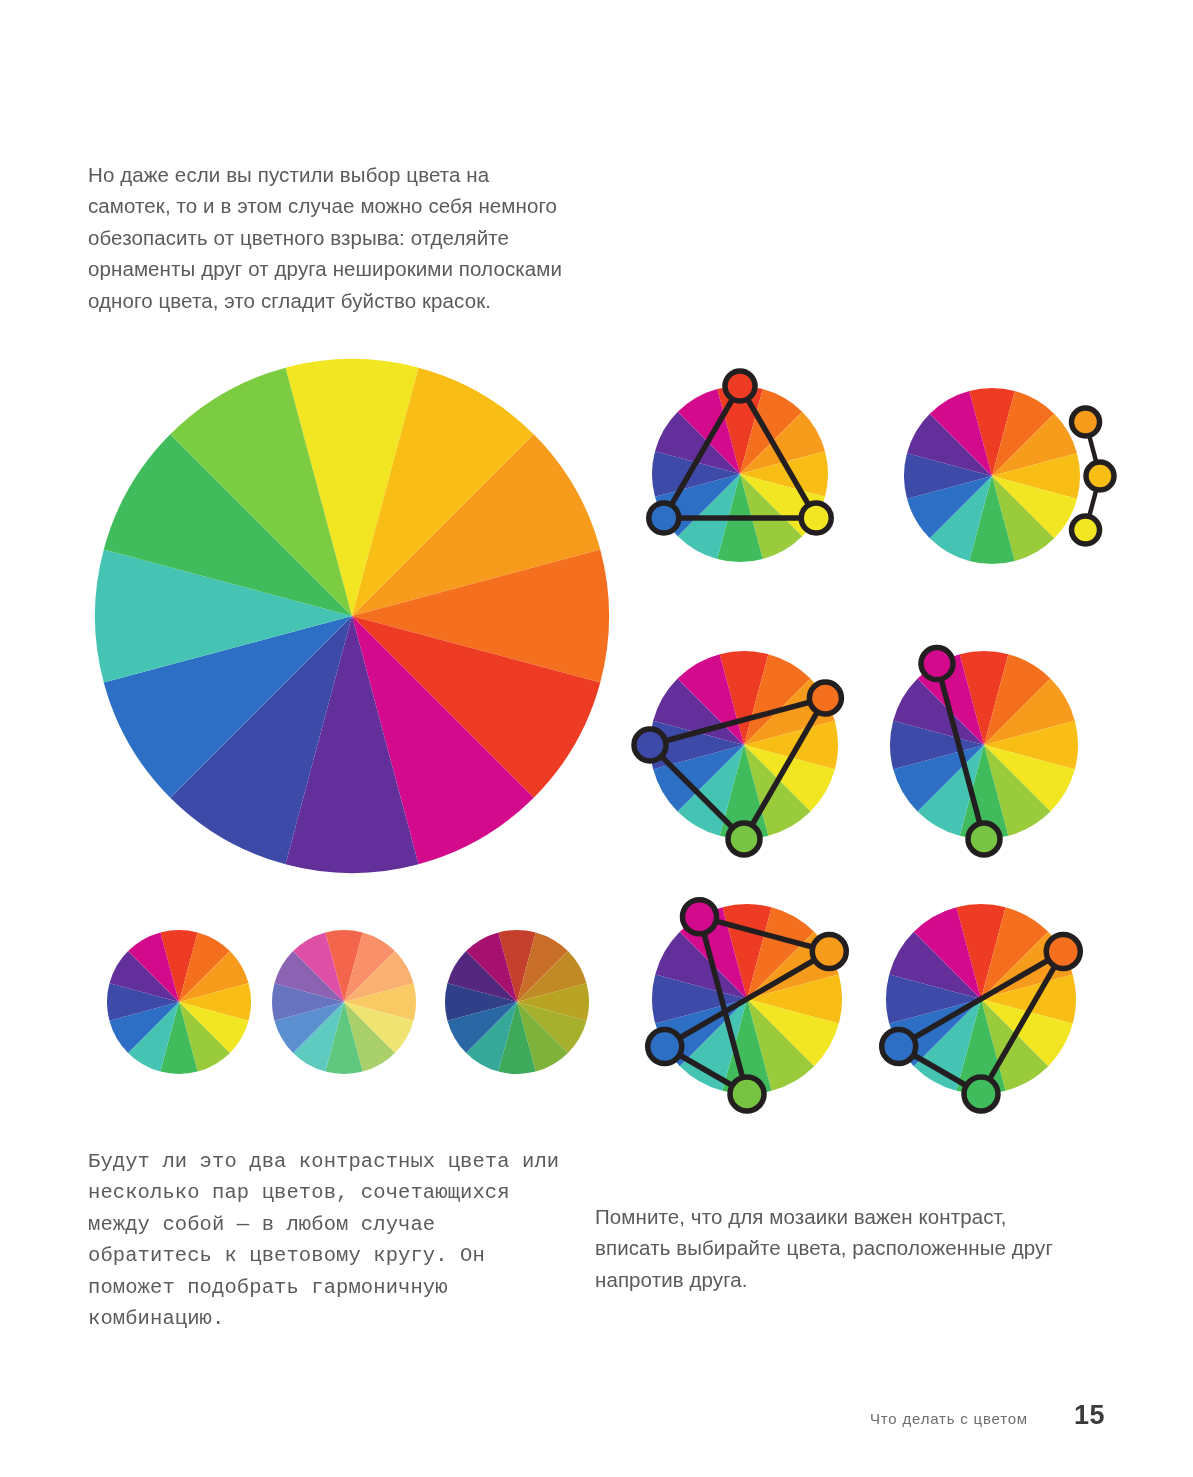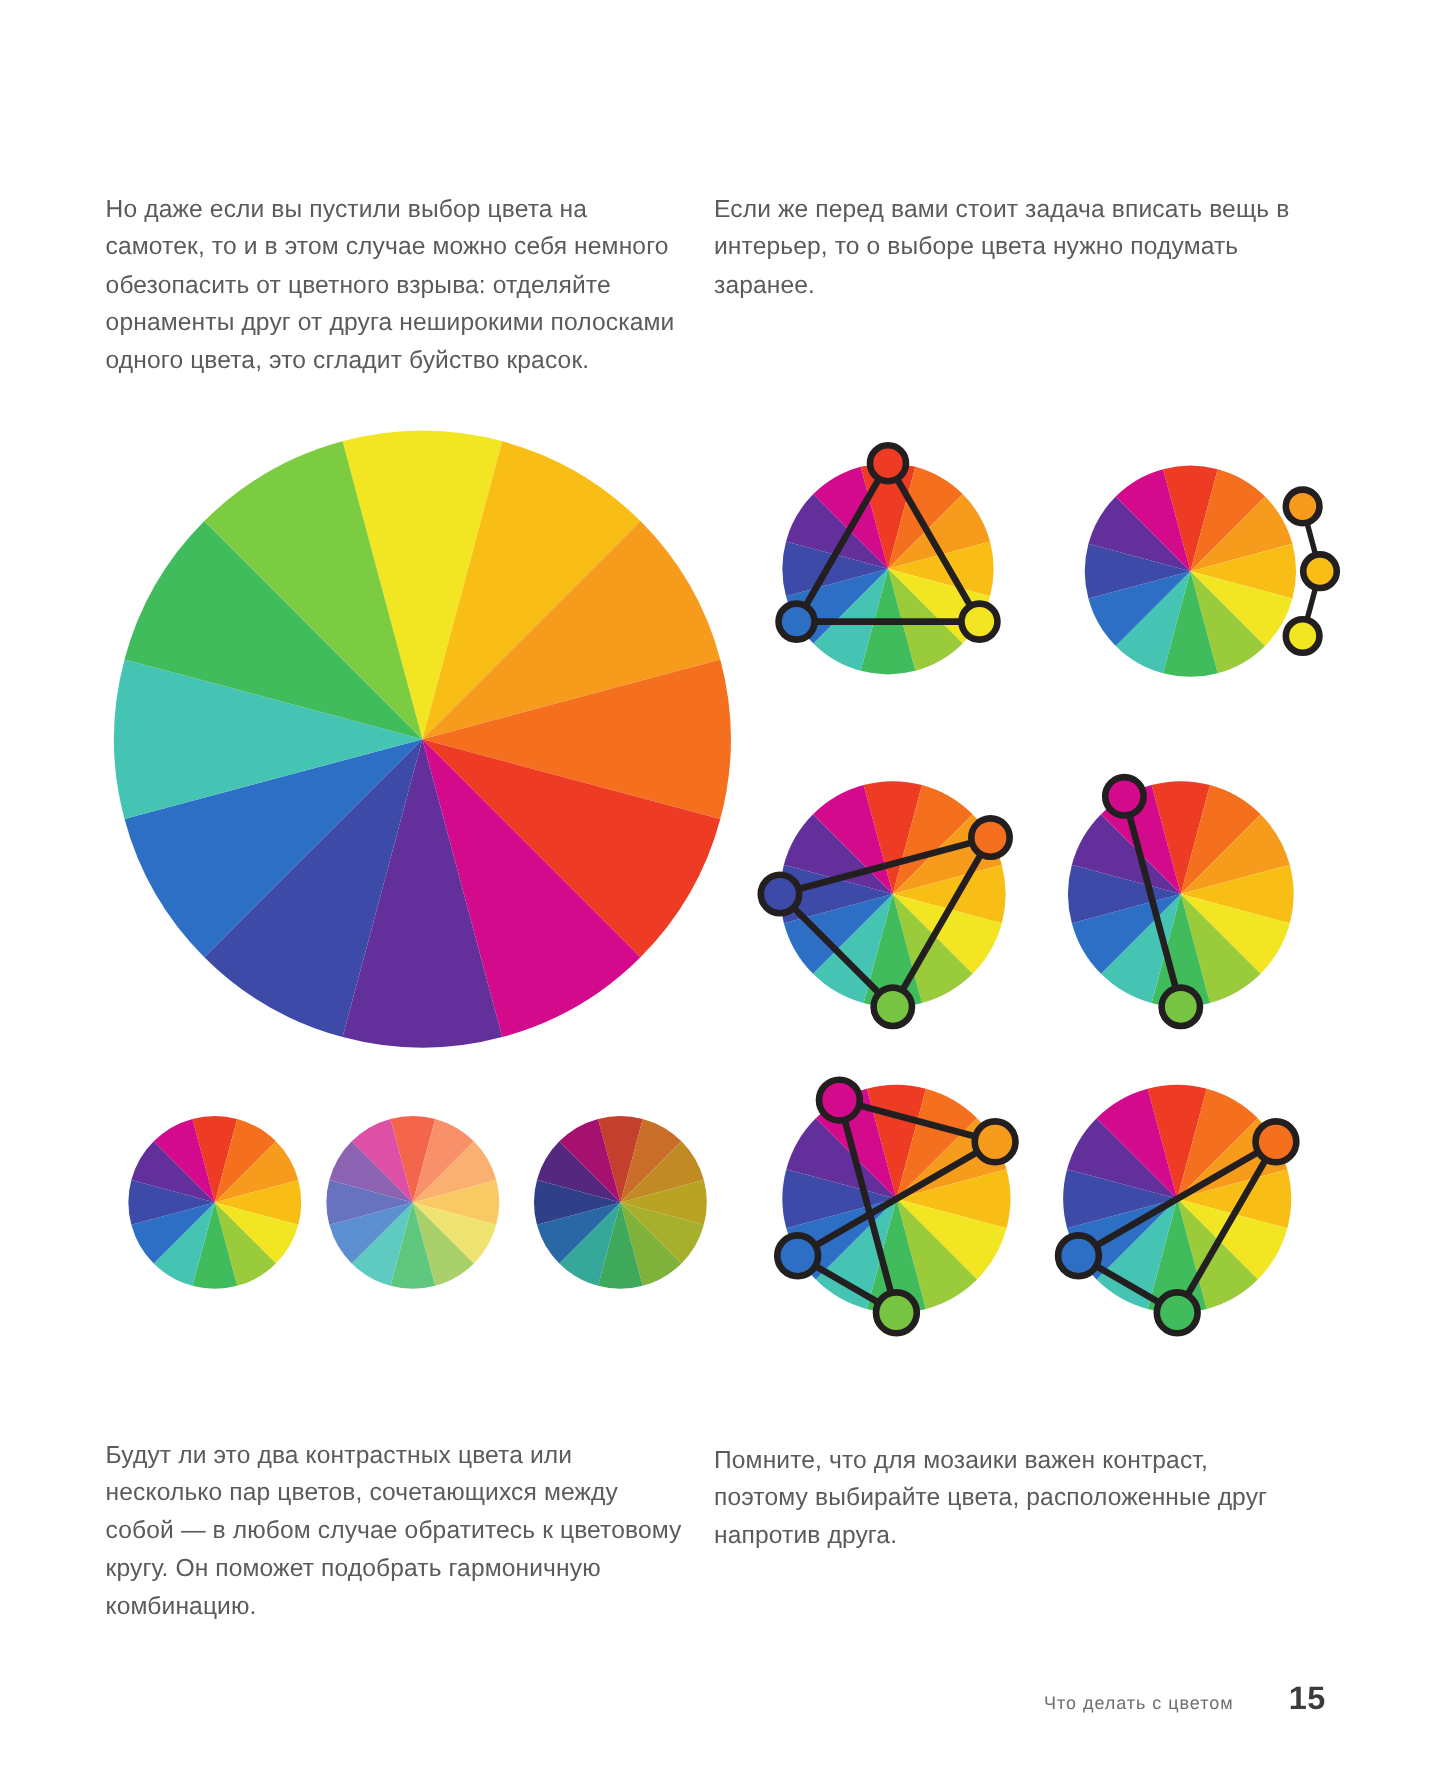--- a/index.html
+++ b/index.html
@@ -14,21 +14,21 @@
   .para{
     position:absolute;
     font-size:20.5px;
     line-height:31.5px;
     color:#5a5b5d;
     letter-spacing:0.1px;
     white-space:pre-line;
   }
   #para-top-left {left:88px;  top:138px; width:480px;}
   #para-top-right{left:595px; top:138px; width:480px;}
-  #para-bot-left {left:88px;  top:1176px;width:480px;}
+  #para-bot-left {left:88px;  top:1125px;width:480px;font-family:Liberation Mono, monospace;}
   #para-bot-right{left:595px; top:1180px;width:480px;}
 
   
   .footer{position:absolute;left:0;top:1352px;width:1105px;
           display:flex;justify-content:flex-end;align-items:baseline;}
   .footer-label{font-size:15px;color:#6d6e71;letter-spacing:0.8px;}
   .footer-page{font-size:27px;font-weight:bold;color:#3b3c3e;margin-left:46px;
                letter-spacing:0.5px;margin-top:48px;}
 
   
@@ -54,21 +54,20 @@
   .marker{stroke:#231f20;stroke-width:5.5;}
   .link{stroke:#231f20;stroke-width:5.5;fill:none;stroke-linecap:round;}
   .link-thin{stroke:#231f20;stroke-width:4.5;fill:none;stroke-linecap:round;}
 </style>
 </head>
 <body>
 
 <div class="page">
 
   <p class="para" id="para-top-left">Но даже если вы пустили выбор цвета на самотек, то и в этом случае можно себя немного обезопасить от цветного взрыва: отделяйте орнаменты друг от друга неширокими полосками одного цвета, это сгладит буйство красок.</p>
-  <p class="para" id="para-top-right">Если же перед вами стоит задача вписать вещь в интерьер, то о выборе цвета нужно подумать заранее.</p>
 
   <div class="wheel-wrap" id="wheel-main">
       <svg width="518" height="518" viewBox="0 0 518 518">
         <path d="M 259 259 L 192.48 10.76 A 257 257 0 0 1 325.52 10.76 Z" fill="#F2E521"></path>
         <path d="M 259 259 L 325.52 10.76 A 257 257 0 0 1 440.73 77.27 Z" fill="#F8BE16"></path>
         <path d="M 259 259 L 440.73 77.27 A 257 257 0 0 1 507.24 192.48 Z" fill="#F79B1C"></path>
         <path d="M 259 259 L 507.24 192.48 A 257 257 0 0 1 507.24 325.52 Z" fill="#F4701F"></path>
         <path d="M 259 259 L 507.24 325.52 A 257 257 0 0 1 440.73 440.73 Z" fill="#EE3B24"></path>
         <path d="M 259 259 L 440.73 440.73 A 257 257 0 0 1 325.52 507.24 Z" fill="#D30A8C"></path>
         <path d="M 259 259 L 325.52 507.24 A 257 257 0 0 1 192.48 507.24 Z" fill="#63309B"></path>
@@ -268,20 +267,20 @@
         <path d="M 74 74 L 92.63 143.55 A 72 72 0 0 1 55.37 143.55 Z" fill="#3EA95A"></path>
         <path d="M 74 74 L 55.37 143.55 A 72 72 0 0 1 23.09 124.91 Z" fill="#36A899"></path>
         <path d="M 74 74 L 23.09 124.91 A 72 72 0 0 1 4.45 92.63 Z" fill="#2A68A5"></path>
         <path d="M 74 74 L 4.45 92.63 A 72 72 0 0 1 4.45 55.37 Z" fill="#2F4089"></path>
         <path d="M 74 74 L 4.45 55.37 A 72 72 0 0 1 23.09 23.09 Z" fill="#53287E"></path>
         <path d="M 74 74 L 23.09 23.09 A 72 72 0 0 1 55.37 4.45 Z" fill="#A61170"></path>
       </svg>
     </div>
 
   <p class="para" id="para-bot-left">Будут ли это два контрастных цвета или несколько пар цветов, сочетающихся между собой — в любом случае обратитесь к цветовому кругу. Он поможет подобрать гармоничную комбинацию.</p>
-  <p class="para" id="para-bot-right">Помните, что для мозаики важен контраст, поэтому выбирайте цвета, расположенные друг напротив друга.</p>
+  <p class="para" id="para-bot-right">Помните, что для мозаики важен контраст, вписать выбирайте цвета, расположенные друг напротив друга.</p>
 
   <div class="footer">
     <span class="footer-label">Что делать с цветом</span>
     <span class="footer-page">15</span>
   </div>
 
 </div>
 
 </body></html>

